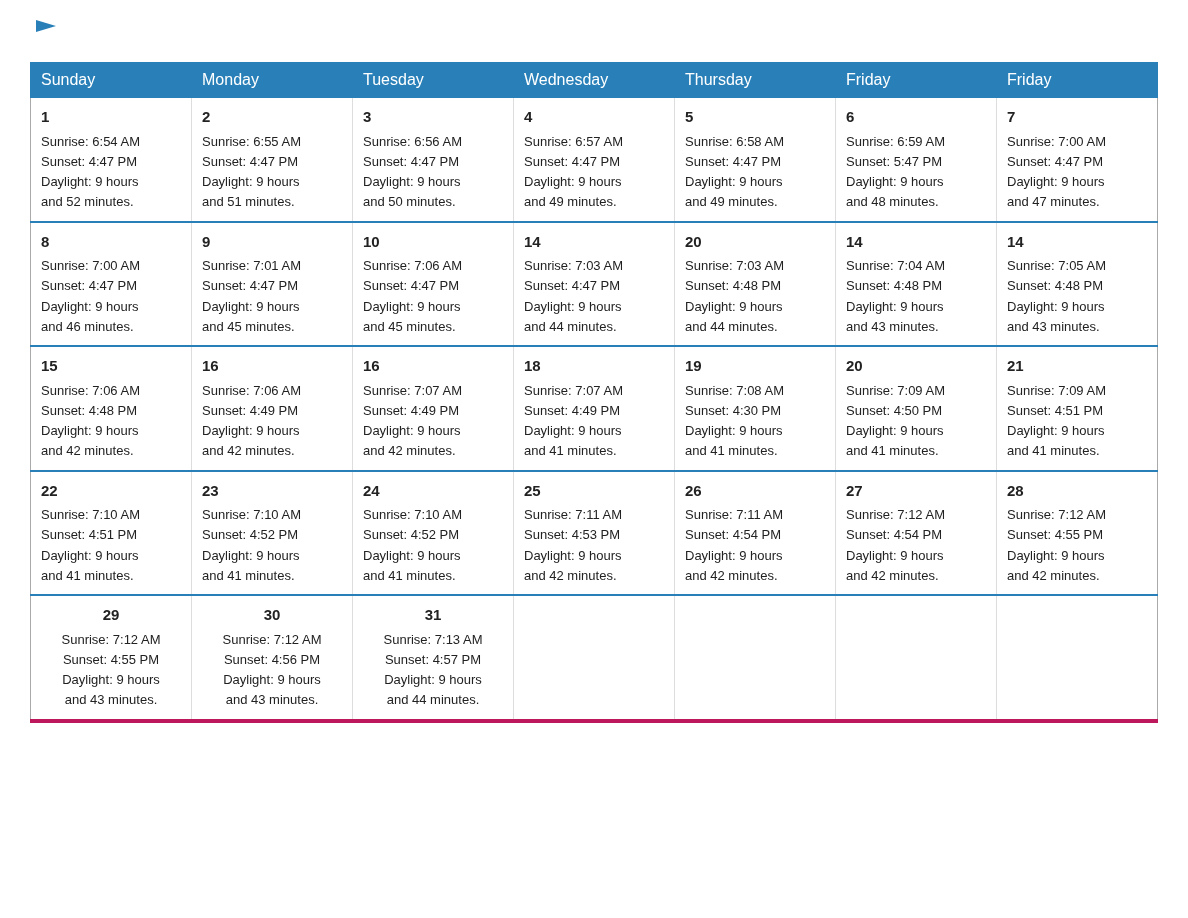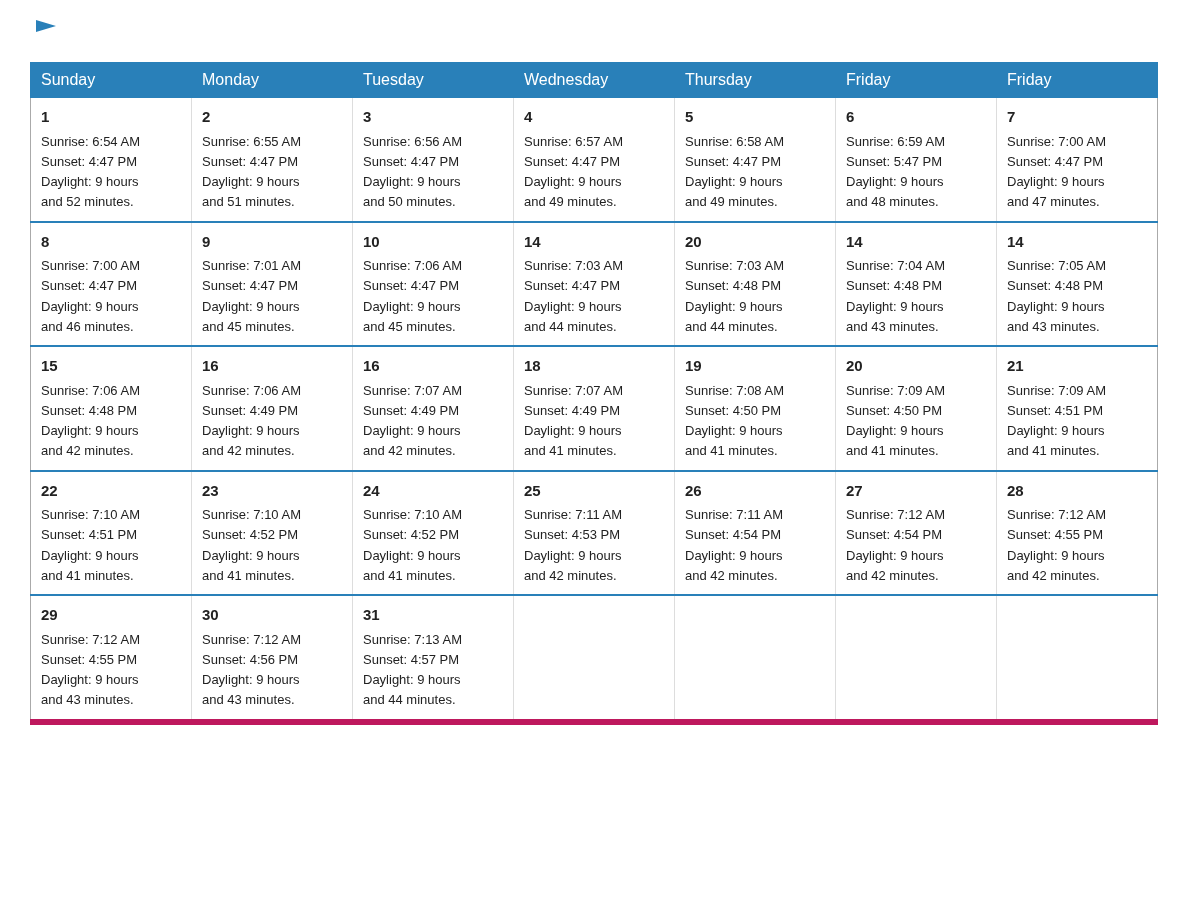--- a/index.html
+++ b/index.html
@@ -92,21 +92,22 @@
       font-weight: bold;
       margin-bottom: 3px;
       display: block;
     }
     .day-info {
       font-size: 13px;
       color: #222;
       white-space: pre-line;
     }
     tbody tr:last-child {
-      border-bottom: 6px solid #be185d;
+      border-bottom: 4px solid #be185d;
+      text-align: center;
     }
     .empty-cell {
       background: #fff;
     }
   </style>
 </head>
 <body>
 
 <div class="header">
   <div class="logo">
@@ -266,21 +267,21 @@
         <td>
         <span class="day-number">18</span>
         <span class="day-info">Sunrise: 7:07 AM
 Sunset: 4:49 PM
 Daylight: 9 hours
 and 41 minutes.</span>
       </td>
         <td>
         <span class="day-number">19</span>
         <span class="day-info">Sunrise: 7:08 AM
-Sunset: 4:50 PM
+Sunset: 4:30 PM
 Daylight: 9 hours
 and 41 minutes.</span>
       </td>
         <td>
         <span class="day-number">20</span>
         <span class="day-info">Sunrise: 7:09 AM
 Sunset: 4:50 PM
 Daylight: 9 hours
 and 41 minutes.</span>
       </td>

